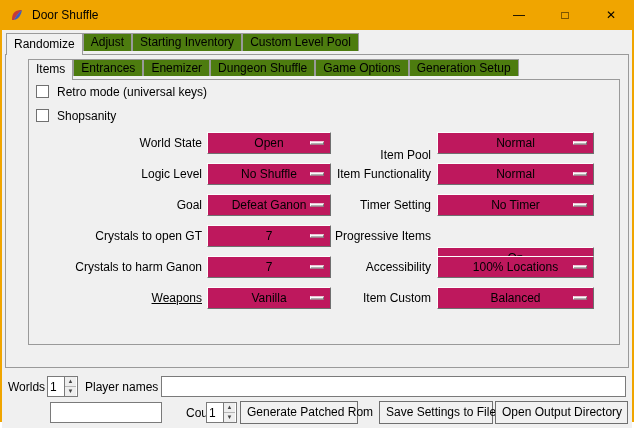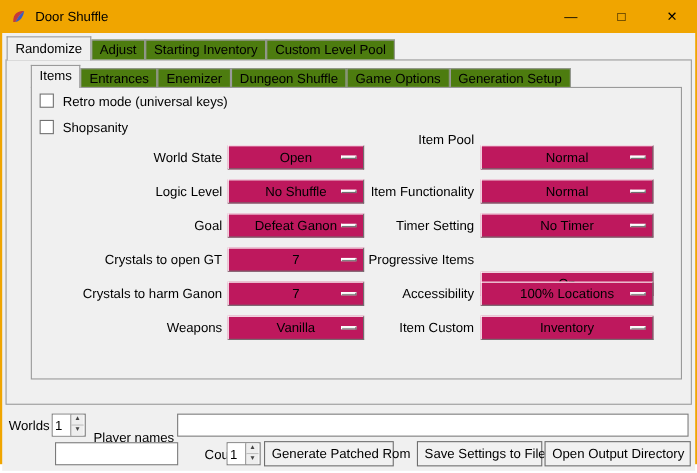--- a/index.html
+++ b/index.html
@@ -22,21 +22,21 @@
     background:#f0a500; display:flex; align-items:center;
   }
   .app-icon { position:absolute; left:10px; top:8px; width:14px; height:14px; }
   .title-text { position:absolute; left:32px; top:0; line-height:30px; }
   .win-controls { position:absolute; right:0; top:0; height:30px; display:flex; }
   .win-btn {
     width:46px; height:30px; text-align:center; line-height:30px;
     font-size:12px; cursor:default;
   }
   
-  .tabrow { position:absolute; display:flex; align-items:flex-end; z-index:3; }
+  .tabrow { position:absolute; display:flex; align-items:flex-start; z-index:3; }
   .outer-tabs { left:6px; top:33px; height:21px; }
   .inner-tabs { left:28px; top:59px; height:20px; }
   .tab {
     border:1px solid #9a9a9a; border-bottom:none; background:#4d7c0f;
     padding:0 7px; height:18px; line-height:17px; white-space:nowrap;
   }
   .inner-tabs .tab { height:17px; line-height:16px; }
   .tab.sel {
     background:#f0f0f0; height:22px; line-height:20px; margin-bottom:-1px;
     position:relative; z-index:4;
@@ -157,27 +157,27 @@
     <span>7</span>
     <span class="ddind"></span>
   </div>
 
   <div class="optlabel" style="left:30px; top:256px; width:172px;">Crystals to harm Ganon</div>
   <div class="dd" style="left:207px; top:256px; width:124px;">
     <span>7</span>
     <span class="ddind"></span>
   </div>
 
-  <div class="optlabel" style="left:30px; top:287px; width:172px;">Weapons</div>
+  <div class="optlabel" style="left:30px; top:287px; width:172px;text-decoration:underline;">Weapons</div>
   <div class="dd" style="left:207px; top:287px; width:124px;">
     <span>Vanilla</span>
     <span class="ddind"></span>
   </div>
 
-  <div class="optlabel" style="left:300px; top:116px; width:131px;">Item Pool</div>
+  <div class="optlabel" style="left:300px; top:144px; width:131px;">Item Pool</div>
   <div class="dd" style="left:437px; top:132px; width:157px;">
     <span>Normal</span>
     <span class="ddind"></span>
   </div>
 
   <div class="optlabel" style="left:300px; top:163px; width:131px;">Item Functionality</div>
   <div class="dd" style="left:437px; top:163px; width:157px;">
     <span>Normal</span>
     <span class="ddind"></span>
   </div>
@@ -195,33 +195,33 @@
   </div>
 
   <div class="optlabel" style="left:300px; top:256px; width:131px;">Accessibility</div>
   <div class="dd" style="left:437px; top:256px; width:157px;">
     <span>100% Locations</span>
     <span class="ddind"></span>
   </div>
 
   <div class="optlabel" style="left:300px; top:287px; width:131px;">Item Custom</div>
   <div class="dd" style="left:437px; top:287px; width:157px;">
-    <span>Inventory</span>
+    <span>Balanced</span>
     <span class="ddind"></span>
   </div>
 
   <div class="lbl" style="left:8px; top:377px;">Worlds</div>
   <div class="spin" style="left:47px; top:376px; width:31px; height:21px;">
     <input value="1" style="">
     <div class="arrows">
       <div class="arr">▲</div>
       <div class="arr">▼</div>
     </div>
   </div>
-  <div class="lbl" style="left:85px; top:388px;">Player names</div>
+  <div class="lbl" style="left:85px; top:377px;">Player names</div>
   <input class="entry" style="left: 161px; top: 376px; width: 465px; height: 21px;" value="">
 
   <div class="lbl" style="left:8px; top:403px;margin-top:42px;">Seed #</div>
   <input class="entry" style="left: 50px; top: 402px; width: 112px; height: 21px;" value="">
   <div class="lbl" style="left:186px; top:403px;">Count</div>
   <div class="spin" style="left:206px; top:402px; width:31px; height:21px;">
     <input value="1" style="">
     <div class="arrows">
       <div class="arr">▲</div>
       <div class="arr">▼</div>

